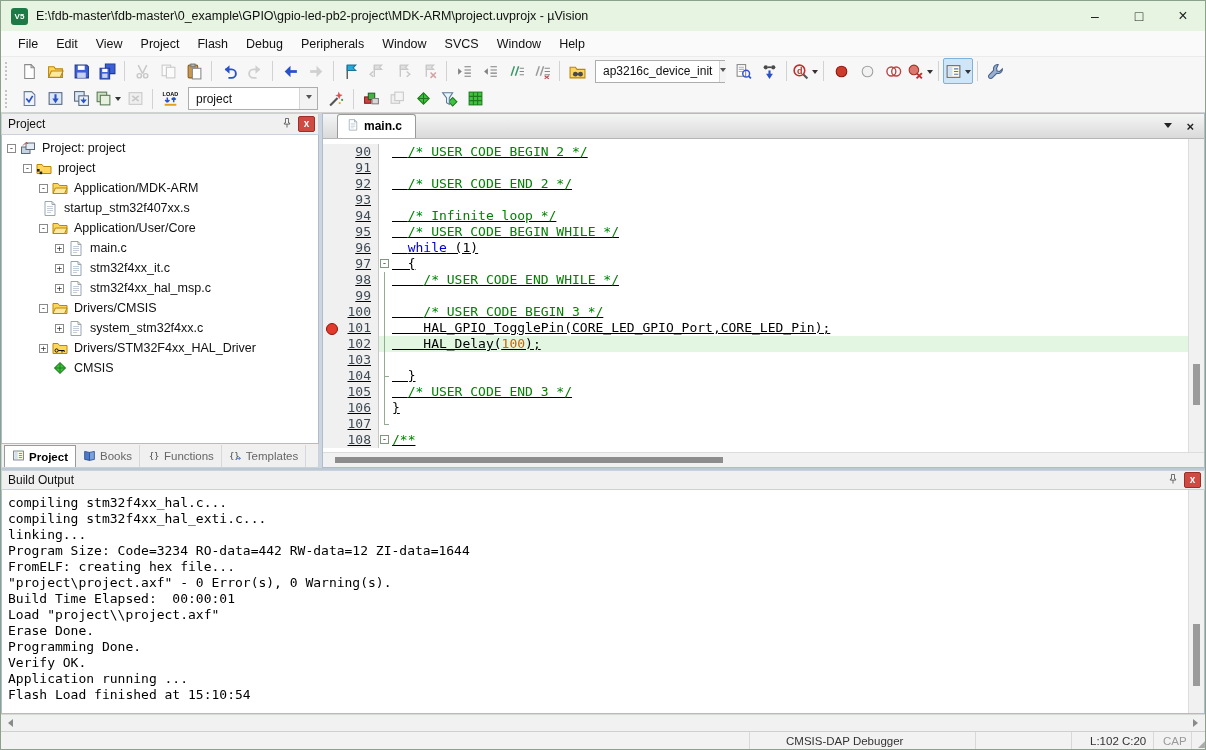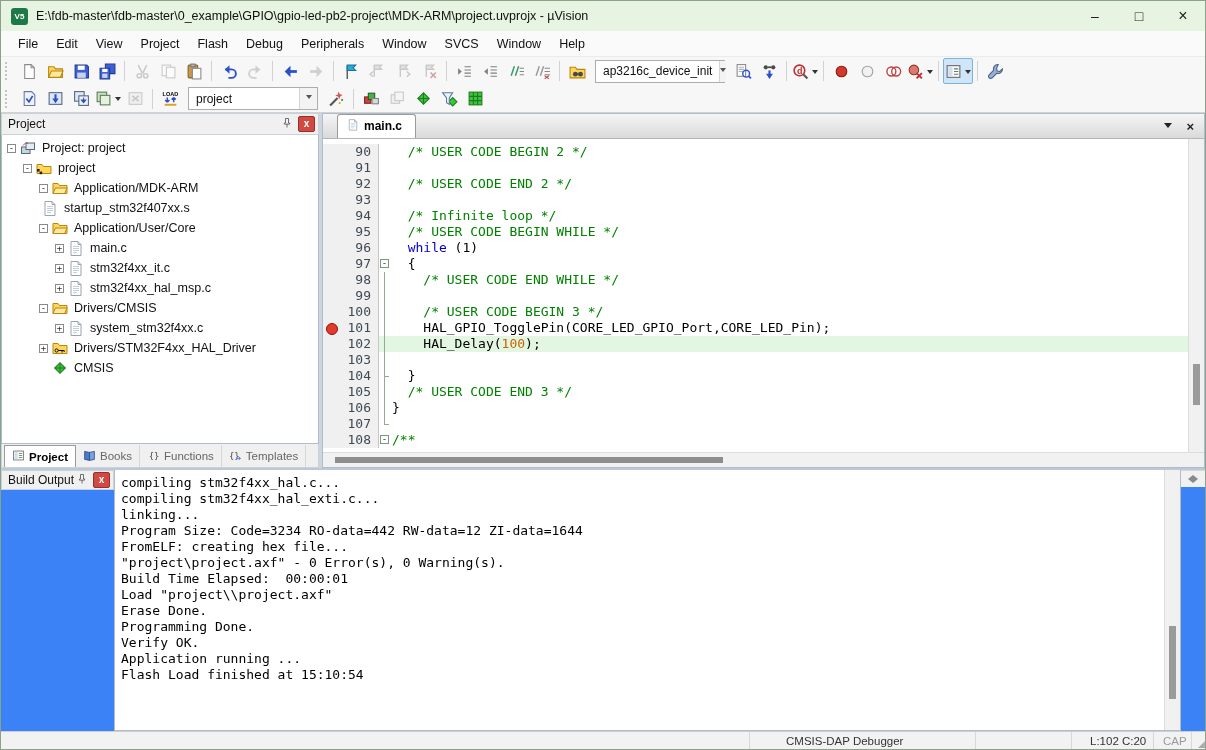--- a/index.html
+++ b/index.html
@@ -63,21 +63,21 @@
   .editor{flex:1;display:flex;flex-direction:column;background:#fff;border:1px solid #aebccb;margin-left:3px;}
   .edit-tabbar{height:24px;flex:none;background:linear-gradient(#f5f5f5,#dadada);border-bottom:1px solid #b5b5b5;
     display:flex;align-items:flex-end;padding-left:14px;}
   .edit-tab{display:flex;align-items:center;gap:5px;background:#fff;border:1px solid #9a9a9a;border-bottom:none;
     border-radius:3px 3px 0 0;padding:3px 13px 4px 9px;font-size:12px;font-weight:bold;color:#000;}
   .edit-tab svg{width:12px;height:13px;}
   .tabbar-right{margin-left:auto;display:flex;align-items:center;gap:14px;padding:0 10px 6px 0;}
   .tri-down{width:0;height:0;border:4px solid transparent;border-top:5px solid #222;}
   .tab-close{font-size:13px;font-weight:bold;color:#222;line-height:10px;}
 
-  .code-wrap{flex:1;display:flex;overflow:hidden;}
+  .code-wrap{flex:1;display:flex;overflow:hidden;text-decoration:underline;}
   .code-lines{flex:1;display:flex;flex-direction:column;padding-top:5px;overflow:hidden;}
   .cl{display:flex;height:16px;flex:none;font-family:"DejaVu Sans Mono",monospace;font-size:13px;line-height:16px;}
   .cl-gut{width:56px;flex:none;background:#f0f0f0;border-right:1px solid #c6c6c6;position:relative;
     text-align:right;color:#3f4a55;padding-right:7px;box-sizing:border-box;}
   .bp-dot{position:absolute;left:3px;top:3px;width:10px;height:10px;border-radius:50%;
     background:#e23b2e;border:1px solid #8f1408;}
   .cl-fold{width:13px;flex:none;position:relative;}
   .cl-code{flex:1;white-space:pre;color:#000;}
   .cl.hl .cl-code,.cl.hl .cl-fold{background:#e2f6e2;}
   .cl-code .c{color:#008200;}
@@ -88,21 +88,21 @@
   .fv{position:absolute;left:5px;top:0;bottom:0;width:1px;background:#93ab93;}
   .fv.half{bottom:8px;}
   .ft{position:absolute;left:5px;top:8px;width:5px;height:1px;background:#93ab93;}
 
   .vscroll{width:15px;flex:none;background:#f1f1f1;border-left:1px solid #dcdcdc;position:relative;}
   .vthumb{position:absolute;left:4px;width:7px;background:#9b9b9b;}
   .hscroll{height:14px;flex:none;background:#f1f1f1;border-top:1px solid #dcdcdc;position:relative;}
   .hthumb{position:absolute;top:4px;height:6px;background:#8d8d8d;}
 
   
-  .build-panel{height:261px;flex:none;display:flex;flex-direction:row;background:#3b82f6;border-top:2px solid #bcc8d4;justify-content:flex-end;}
+  .build-panel{height:261px;flex:none;display:flex;flex-direction:column;background:#0c4a6e;border-top:2px solid #bcc8d4;justify-content:flex-end;}
   .bo-body{flex:1;display:flex;background:#fff;border:1px solid #aebccb;border-top:none;overflow:hidden;}
   .bo-lines{flex:1;padding:5px 0 0 6px;font-family:"DejaVu Sans Mono",monospace;font-size:13px;line-height:16px;
     color:#000;white-space:pre;overflow:hidden;border-radius:17px;}
   .bo-hscroll{height:16px;flex:none;background:#f1f1f1;border-top:1px solid #d8d8d8;display:flex;
     align-items:center;justify-content:space-between;padding:0 3px;}
   .arr-left{width:0;height:0;border:4px solid transparent;border-right:5px solid #8a8a8a;}
   .arr-right{width:0;height:0;border:4px solid transparent;border-left:5px solid #8a8a8a;}
 
   
   .statusbar{height:17px;flex:none;background:#f2f2f2;border-top:1px solid #cfcfcf;display:flex;

